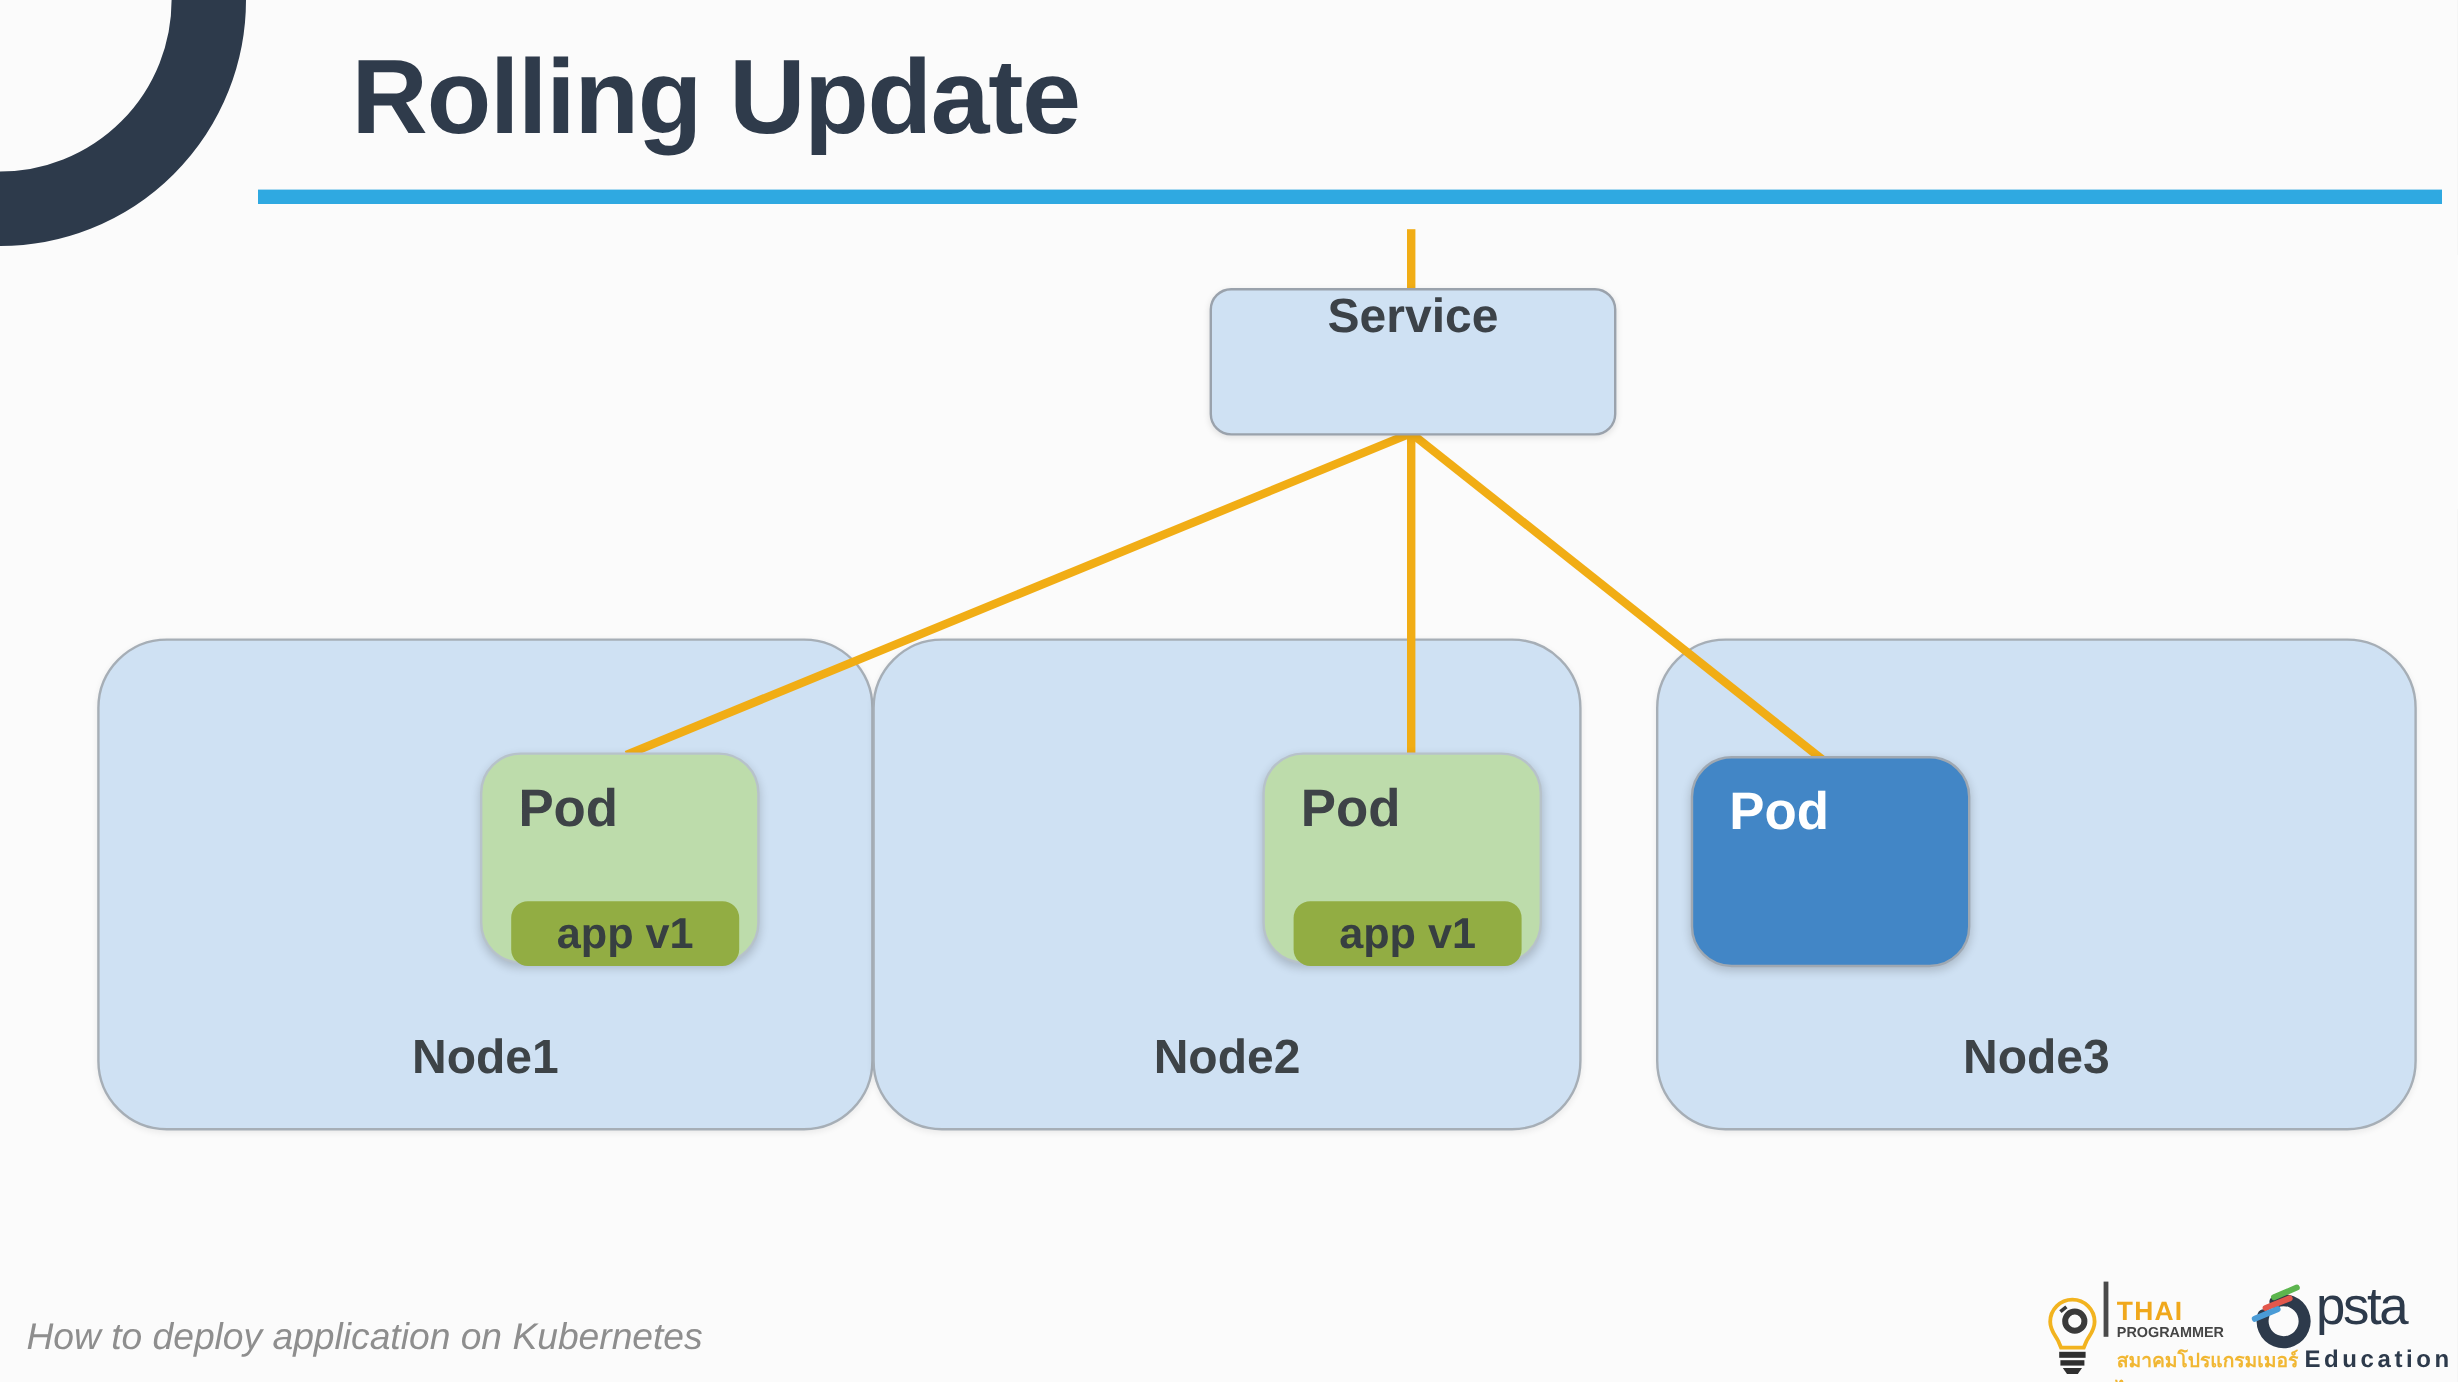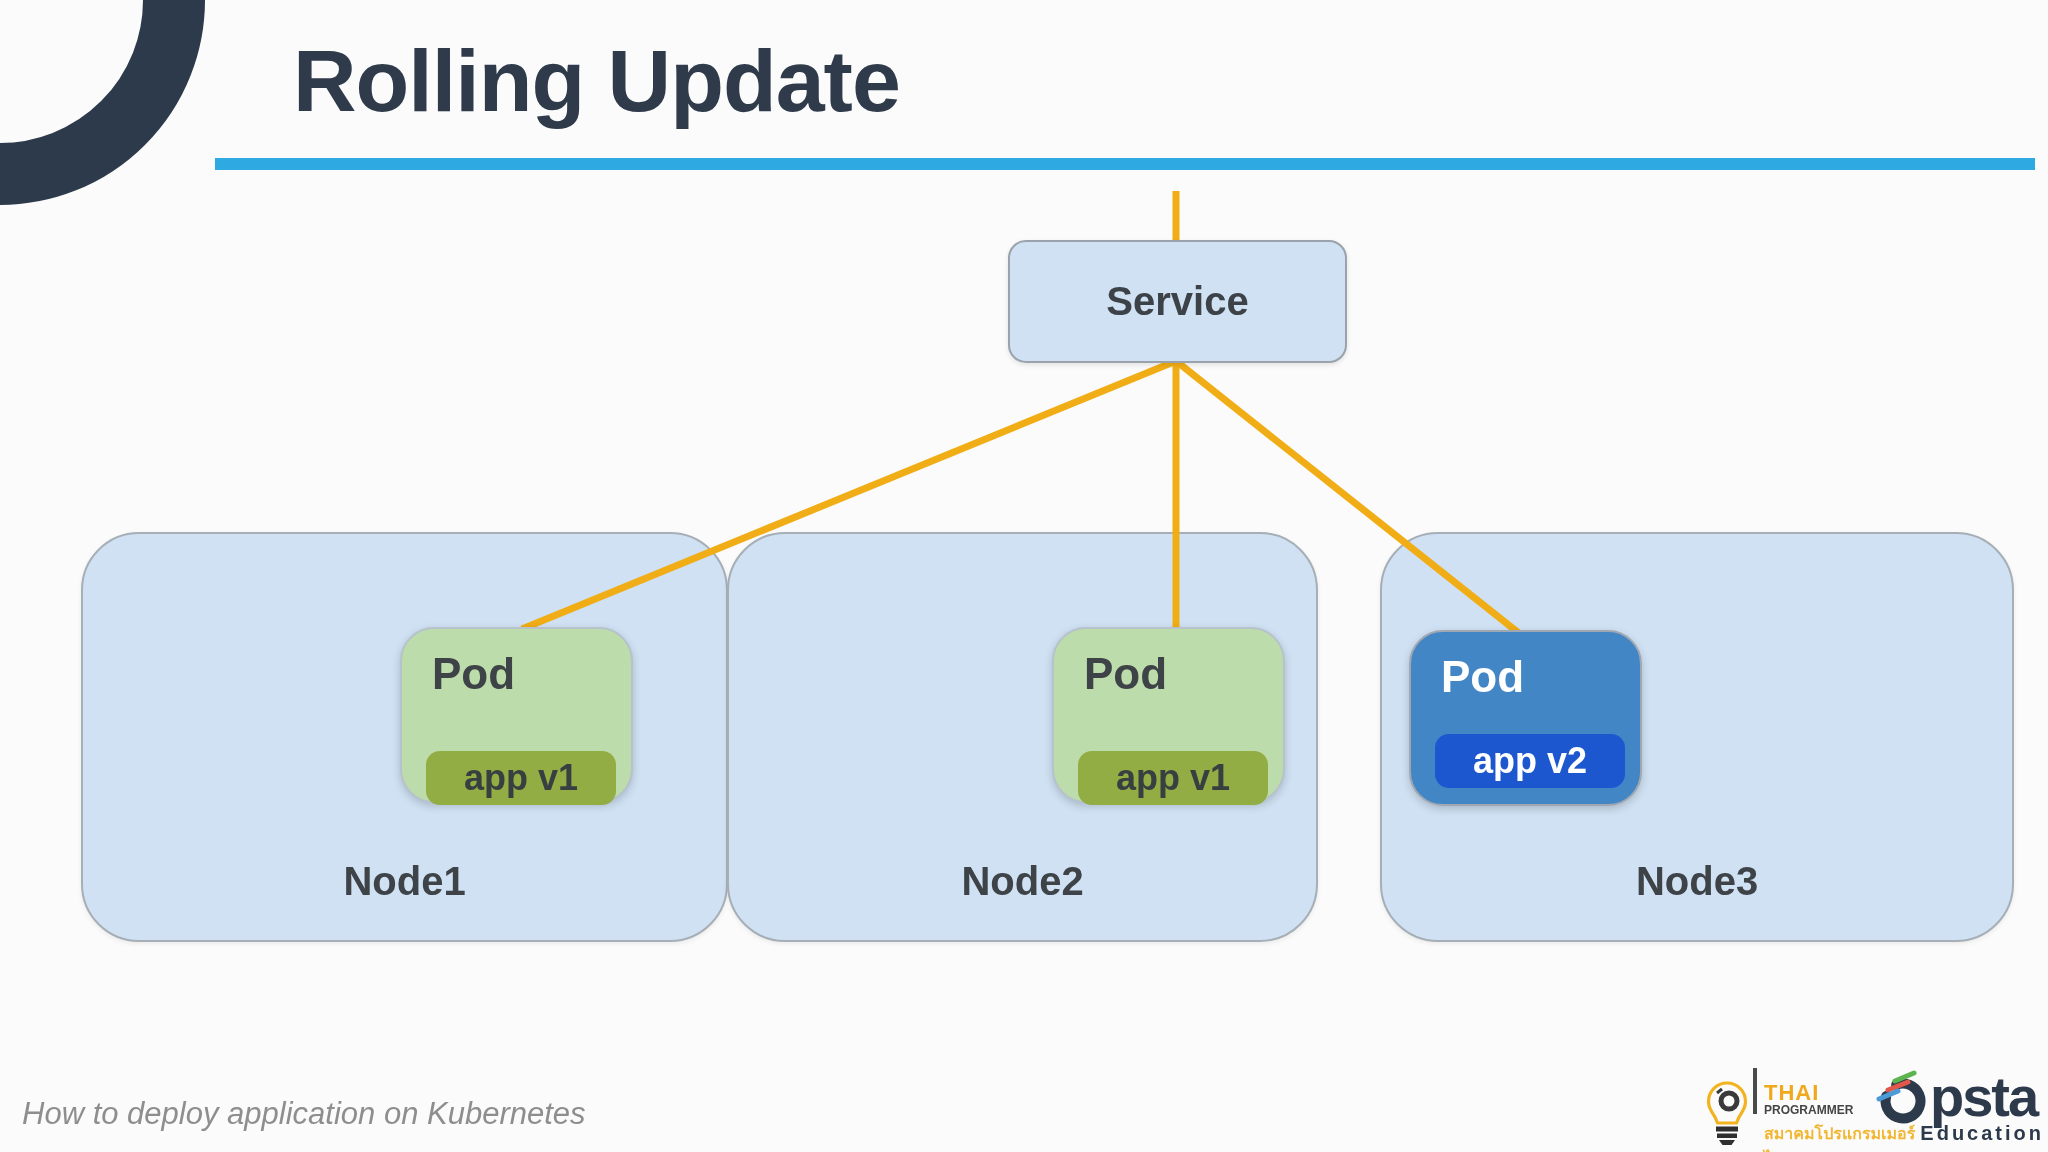--- a/index.html
+++ b/index.html
@@ -30,21 +30,21 @@
   .node-2{left:727px;width:591px;}
   .node-3{left:1380px;width:634px;}
   .node-label{position:absolute;left:0;right:0;bottom:36px;text-align:center;
     font-size:40px;font-weight:700;color:var(--node-label);}
 
   .connectors{position:absolute;left:0;top:0;z-index:2;}
   .connectors line{stroke:var(--connector);stroke-width:7;}
 
   .service-box{position:absolute;left:1008px;top:240px;width:339px;height:123px;
     background:var(--service-fill);border:2px solid var(--service-border);border-radius:18px;
-    box-sizing:border-box;display:flex;align-items:center;justify-content:center;z-index:3;
+    box-sizing:border-box;display:flex;align-items:flex-start;justify-content:center;z-index:3;
     box-shadow:0 2px 5px rgba(0,0,0,.10);}
   .service-label{font-size:40px;font-weight:700;color:var(--service-text);}
 
   .pod{position:absolute;width:233px;height:176px;border-radius:34px;box-sizing:border-box;
     z-index:3;box-shadow:0 3px 8px rgba(0,0,0,.18);}
   .pod-green{background:var(--pod-v1-fill);border:2px solid var(--pod-v1-border);}
   .pod-blue{background:var(--pod-v2-fill);border:2px solid var(--pod-v2-border);}
   .pod-1{left:400px;top:627px;}
   .pod-2{left:1052px;top:627px;}
   .pod-3{left:1409px;top:630px;}
@@ -61,21 +61,21 @@
   .thai-logo{position:absolute;left:1700px;top:1062px;width:236px;height:88px;z-index:2;}
   .bulb-icon{position:absolute;left:2px;top:18px;}
   .thai-divider{position:absolute;left:53px;top:6px;width:4px;height:46px;background:#4a4a4a;}
   .thai-line1{position:absolute;left:64px;top:18px;font-size:22px;font-weight:700;color:var(--logo-yellow);letter-spacing:1px;}
   .thai-line2{position:absolute;left:64px;top:41px;font-size:12px;font-weight:700;color:var(--logo-dark);}
   .thai-line3{position:absolute;left:64px;top:59px;font-size:16px;font-weight:700;color:#f1b733;
     font-family:"DejaVu Sans",sans-serif;}
 
   .opsta-logo{position:absolute;left:1872px;top:1062px;width:176px;height:88px;z-index:2;}
   .opsta-o{position:absolute;left:0;top:0;}
-  .opsta-name-rest{position:absolute;left:58px;top:2px;font-size:56px;font-weight:700;
+  .opsta-name-rest{position:absolute;left:58px;top:2px;font-size:44px;font-weight:400;
     color:var(--opsta-navy);letter-spacing:-2px;}
   .opsta-sub{position:absolute;right:4px;top:60px;font-size:20px;font-weight:700;
     color:var(--opsta-navy);letter-spacing:3px;}
 </style>
 </head>
 <body>
 
 <div class="slide">
 
   <svg class="corner-arc" width="260" height="260" viewBox="0 0 260 260">
@@ -109,21 +109,20 @@
   <div class="pod pod-green pod-1">
     <div class="pod-label">Pod</div>
     <div class="app-box app-v1">app v1</div>
   </div>
   <div class="pod pod-green pod-2">
     <div class="pod-label">Pod</div>
     <div class="app-box app-v1">app v1</div>
   </div>
   <div class="pod pod-blue pod-3">
     <div class="pod-label">Pod</div>
-    <div class="app-box app-v2">app v2</div>
   </div>
 
   <div class="footer-caption">How to deploy application on Kubernetes</div>
 
   <div class="thai-logo">
     <svg class="bulb-icon" width="50" height="66" viewBox="0 0 50 66">
       <path d="M25 3 a18.5 18.5 0 0 1 18.5 18.5 c0 7.5 -4.5 11.5 -6.8 16.2 l-2.2 5.3 h-19 l-2.2 -5.3 C11 33 6.5 29 6.5 21.5 A18.5 18.5 0 0 1 25 3 z" fill="none" stroke="#f2b31f" stroke-width="3.2"></path>
       <circle cx="27" cy="21" r="8" fill="none" stroke="#3a3a3a" stroke-width="5"></circle>
       <path d="M15 13 l5 -4" stroke="#3a3a3a" stroke-width="3" fill="none"></path>
       <rect x="14" y="46.5" width="22" height="5" fill="#2f2f2f"></rect>

